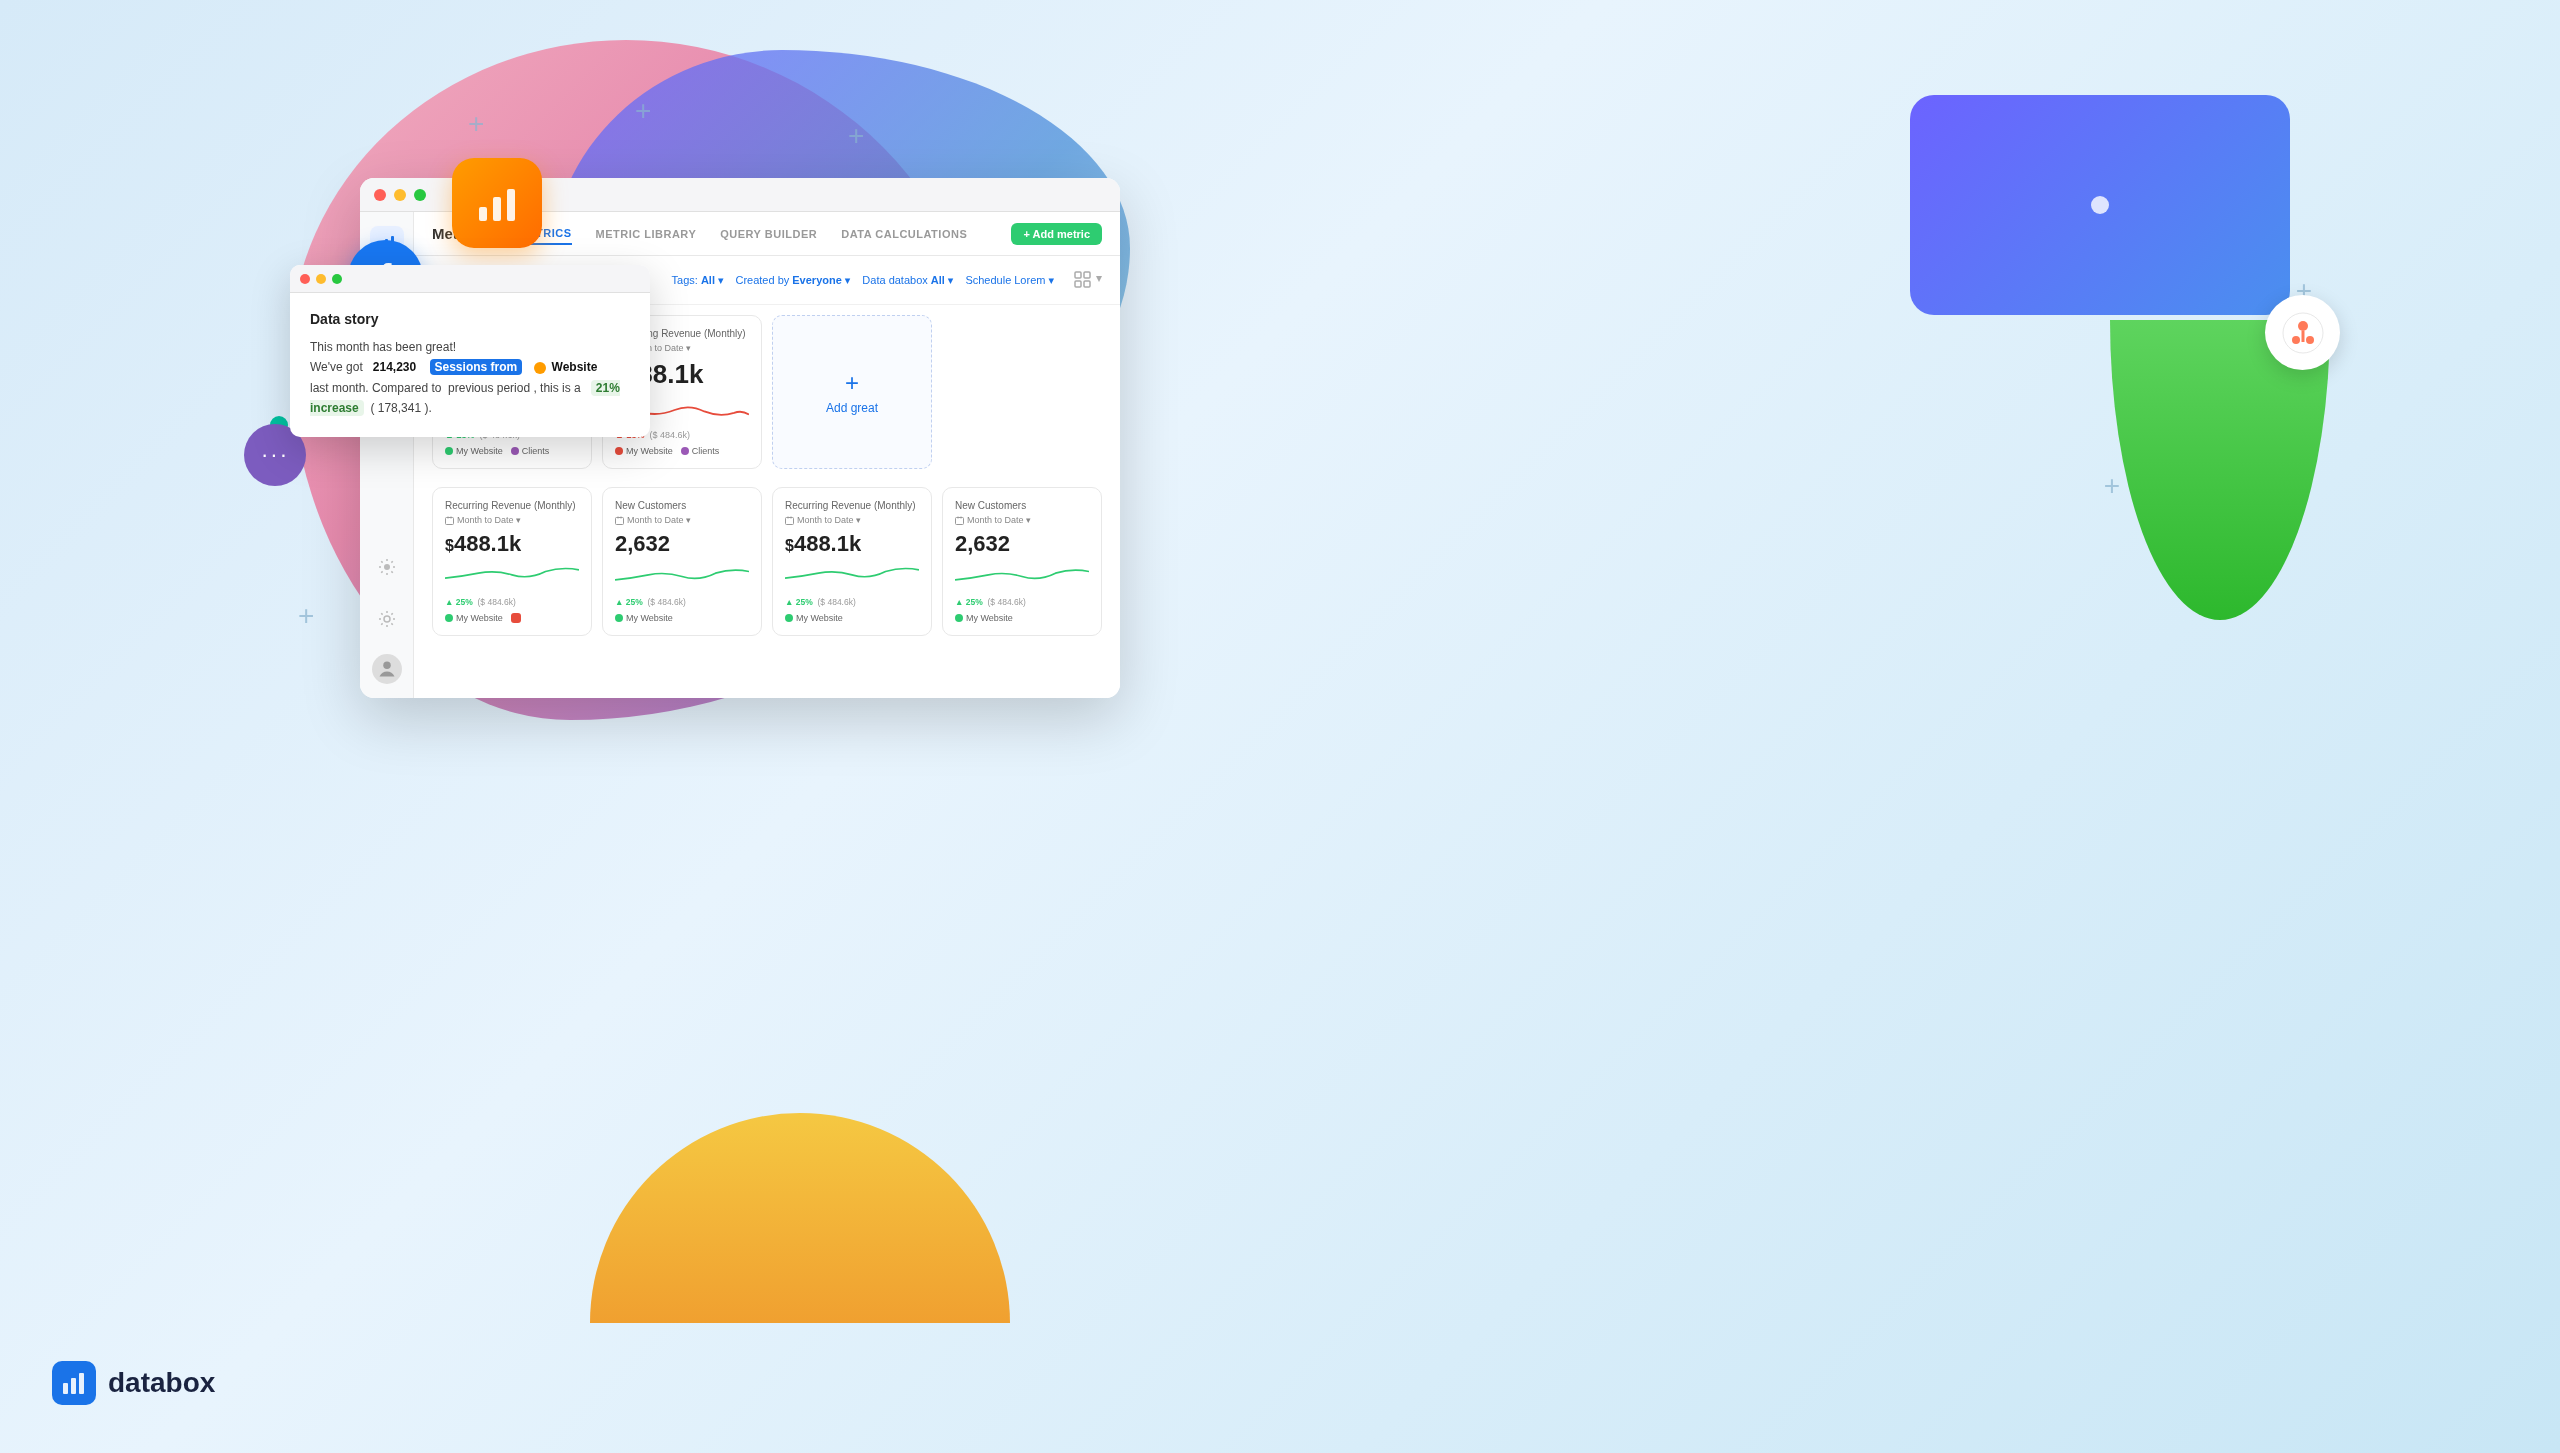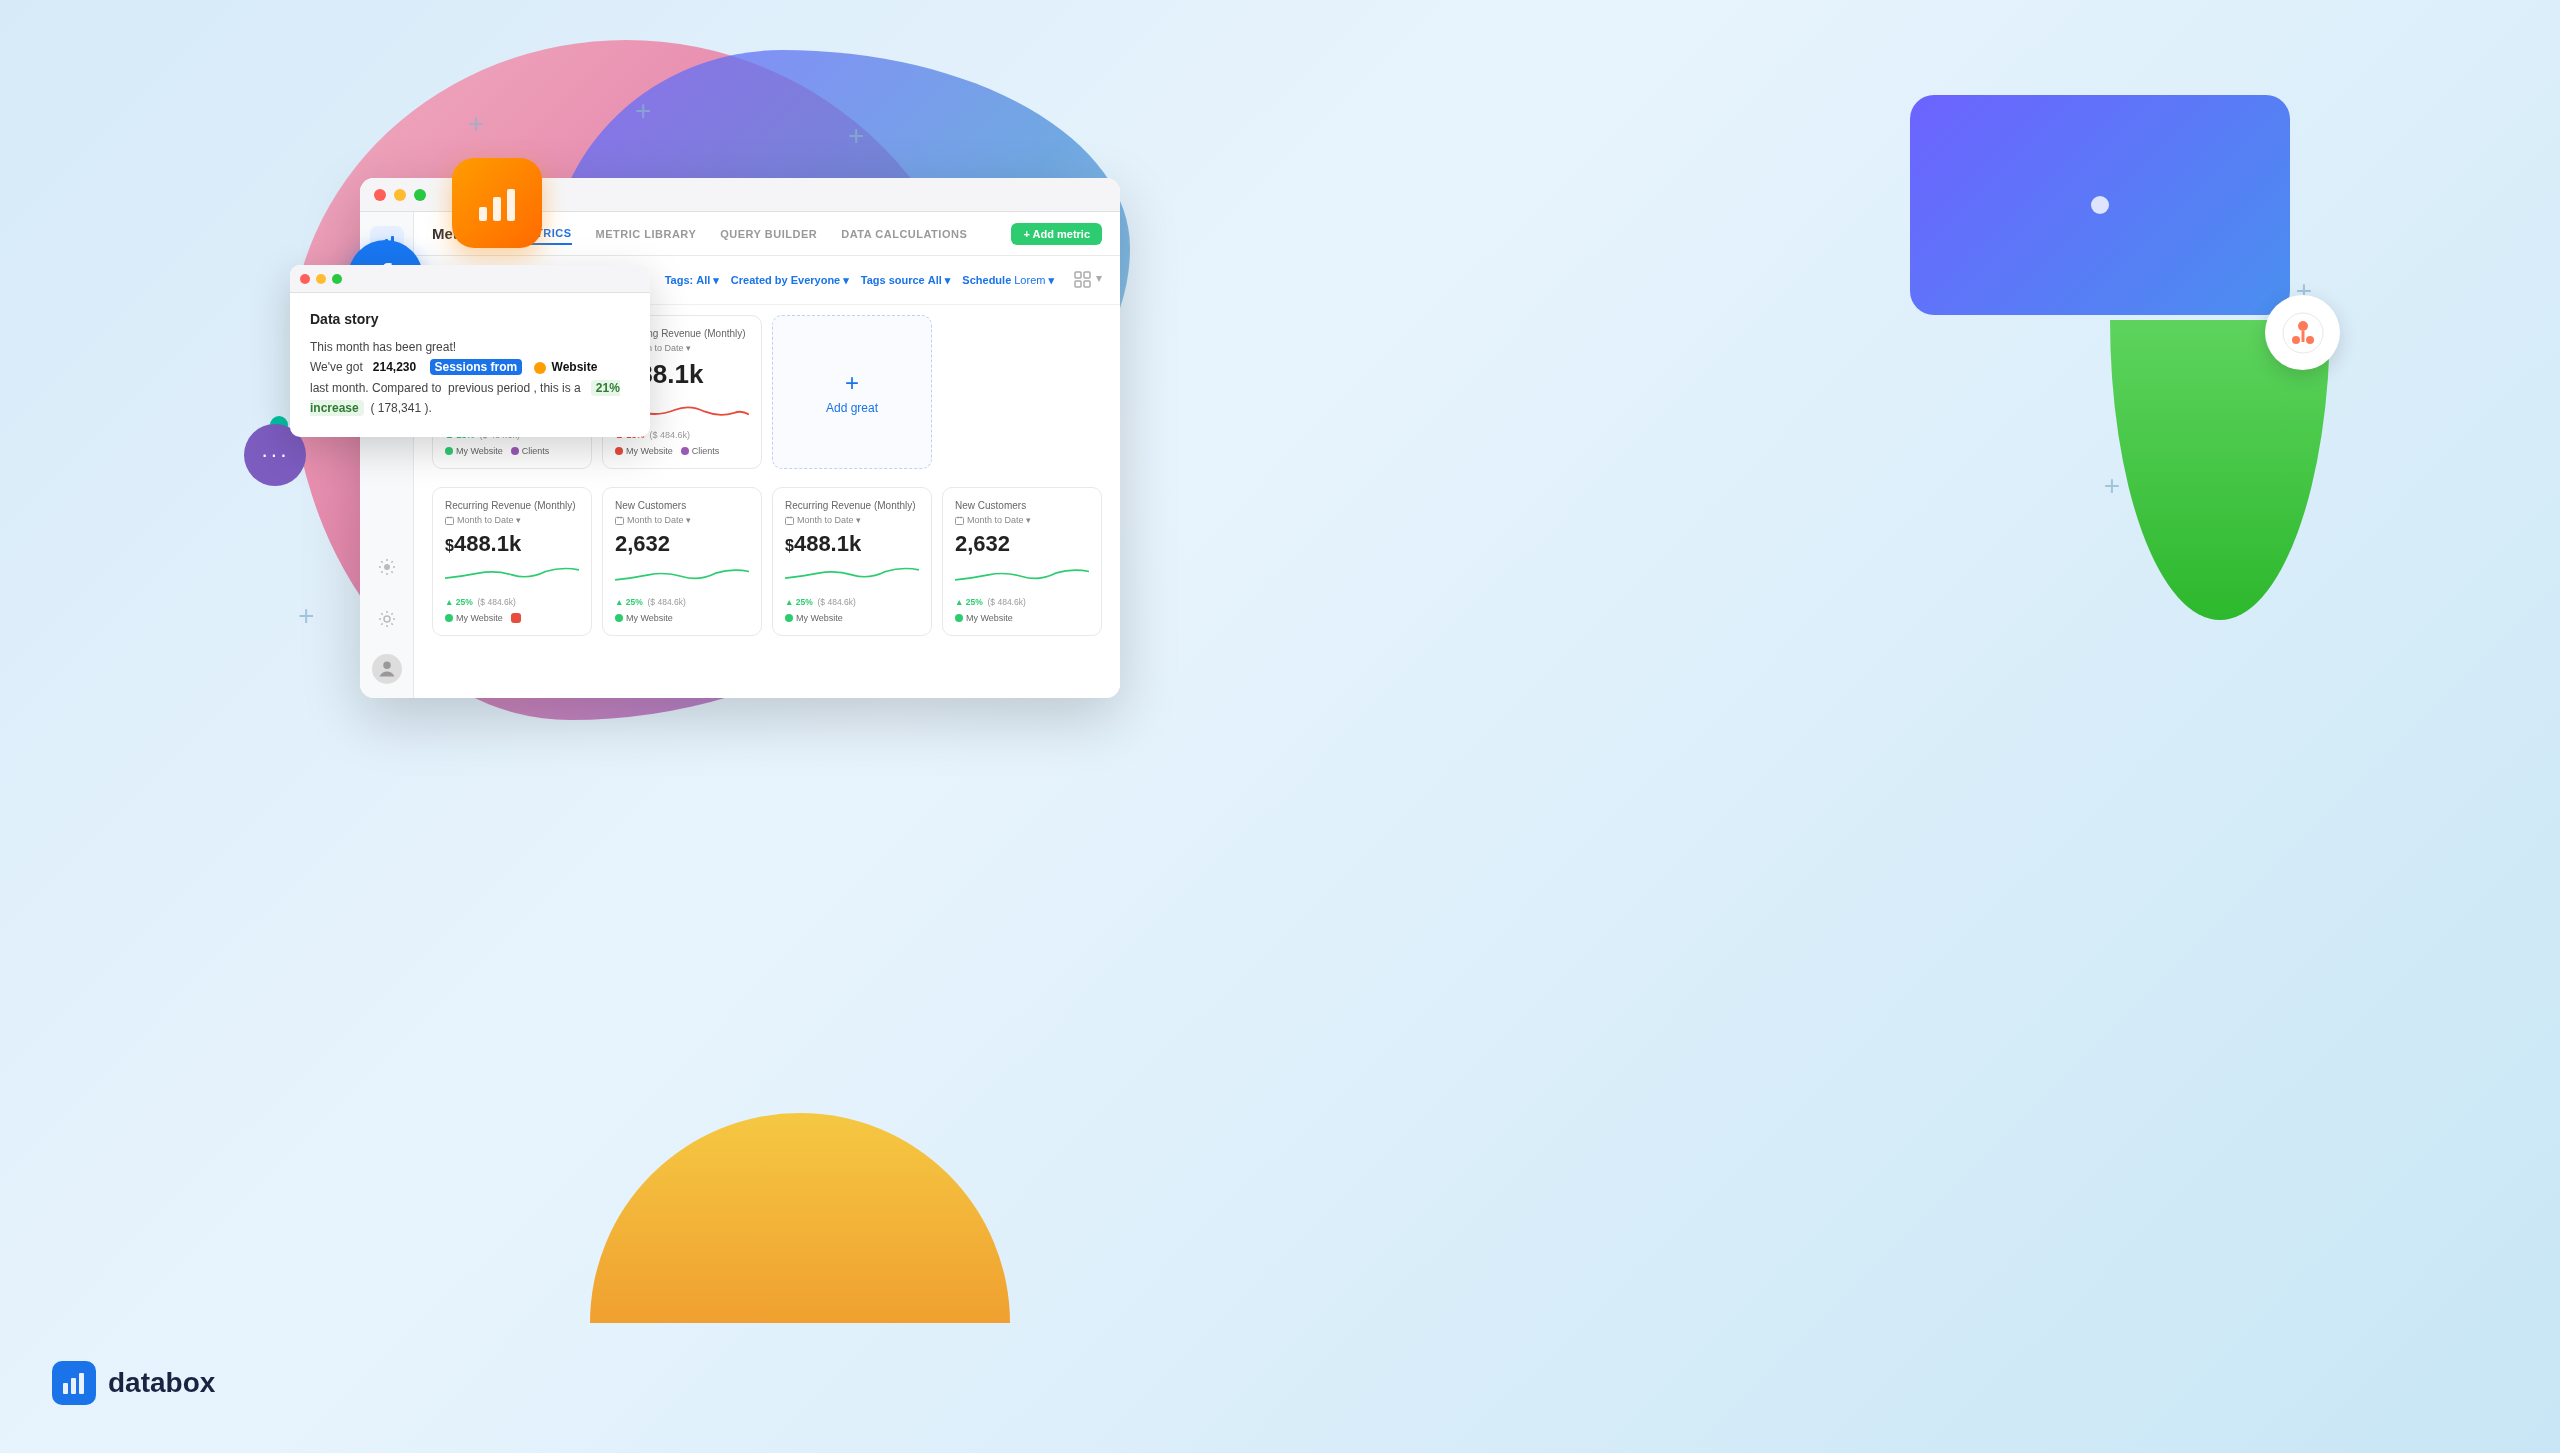--- a/index.html
+++ b/index.html
@@ -275,21 +275,21 @@
       background: #fafafa;
     }
     .filter-pill {
       font-size: 11px;
       color: #555;
       cursor: pointer;
       display: flex;
       align-items: center;
       gap: 3px;
     }
-    .filter-pill span { color: #1a73e8; font-weight: 700; }
+    .filter-pill span { color: #1a73e8; font-weight: 400; }
 
     .metric-card {
       border: 1px solid #e8e8e8;
       border-radius: 10px;
       padding: 12px;
       background: white;
       position: relative;
     }
     .metric-card.add-card {
       display: flex;
@@ -604,21 +604,21 @@
         <span>Tags: </span>
         <span style="color:#1a73e8;font-weight:600;">All</span>
         <span>▾</span>
       </div>
       <div class="filter-pill">
         <span>Created by </span>
         <span style="color:#1a73e8;font-weight:700;">Everyone</span>
         <span>▾</span>
       </div>
       <div class="filter-pill">
-        <span>Tags source </span>
+        <span>Data databox </span>
         <span style="color:#1a73e8;font-weight:600;">All</span>
         <span>▾</span>
       </div>
       <div class="filter-pill">
         <span>Schedule </span>
         <span style="color:#1a73e8;font-weight:400;">Lorem</span>
         <span>▾</span>
       </div>
       <div style="display:flex;gap:4px;margin-left:8px;">
         <svg width="18" height="18" viewBox="0 0 18 18" fill="none">

